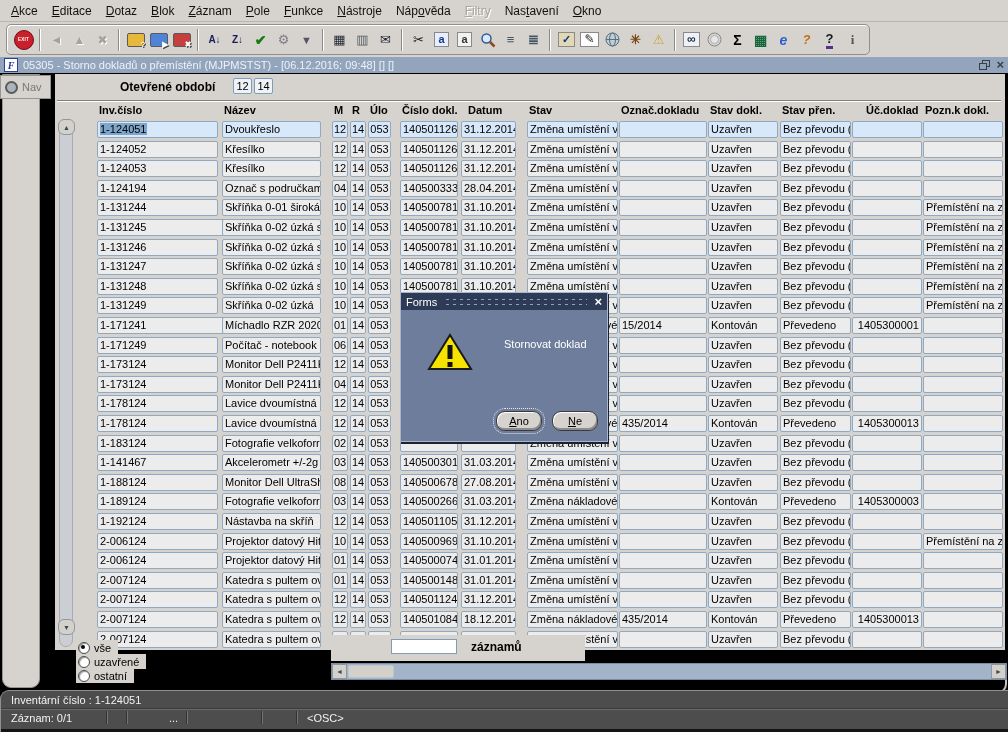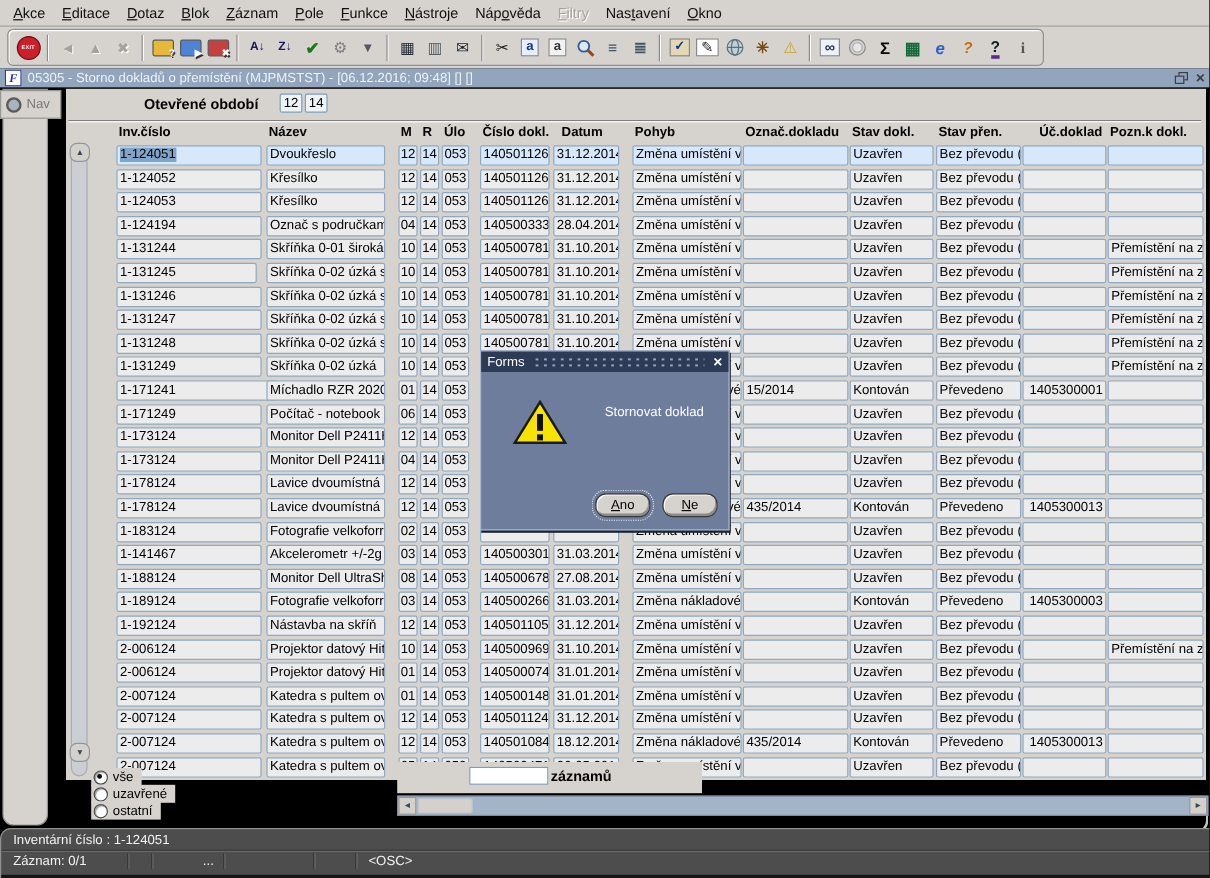--- a/index.html
+++ b/index.html
@@ -60,21 +60,21 @@
   .cell.rt{text-align:right;}
   .cell.ctr{text-align:center;padding:0;}
   .hl{background:#7fa5c9;}
   .ritem{position:absolute;display:flex;align-items:center;background:#d6d3ce;height:15px;padding:0 7px 0 2px;font-size:11px;color:#000;}
   .rdot{position:relative;width:10px;height:10px;border-radius:50%;background:#fff;border:1px solid #4a4a4a;
         box-shadow:inset 1px 1px 1px #9a9a9a;margin-right:4px;flex:0 0 auto;}
   .rdot.on::after{content:"";position:absolute;left:2px;top:2px;width:4px;height:4px;border-radius:50%;background:#0a0a0a;}
   #recpatch{position:absolute;left:331px;top:562px;width:254px;height:26px;background:#d6d3ce;}
   #recinput{position:absolute;left:60px;top:4px;width:66px;height:15px;border:1px solid #7f9db9;background:#fff;
             font-size:11px;box-sizing:border-box;font-family:"Liberation Sans",sans-serif;}
-  #reclabel{position:absolute;left:128px;top:5px;font-size:12px;font-weight:bold;color:#000;}
+  #reclabel{position:absolute;left:140px;top:5px;font-size:12px;font-weight:bold;color:#000;}
   #hscroll{position:absolute;left:331px;top:590px;width:676px;height:17px;background:#a4b4c8;
            border:1px solid #7b8da3;box-sizing:border-box;}
   .hbtn{position:absolute;top:0;width:15px;height:15px;background:#d4d1cb;border:1px solid #8f97a3;box-sizing:border-box;
         display:flex;align-items:center;justify-content:center;font-size:7px;color:#37475c;}
   #hleft{left:0;} #hright{right:0;}
   #hthumb{position:absolute;left:16px;top:1px;width:46px;height:13px;background:#d4d1cb;border:1px solid #bac4d2;border-radius:2px;box-sizing:border-box;}
   #grip{position:absolute;left:993px;top:607px;width:12px;height:12px;border-right:2px solid #c6c3bd;border-bottom:2px solid #c6c3bd;border-radius:0 0 10px 0;}
   
   #dialog{position:absolute;left:400px;top:292px;width:208px;height:150px;background:#6e7d9b;
           border:1px solid #a9b5cd;box-shadow:1px 2px 0 #1c2330;z-index:40;box-sizing:border-box;}
@@ -268,21 +268,21 @@
       <span class="pbox" style="left:199px">14</span>
       <div id="hsep"></div>
       <div id="colheads">
           <span style="left: 44px;">Inv.číslo</span>
           <span style="left: 169px;">Název</span>
           <span style="left: 279px;">M</span>
           <span style="left: 297px;">R</span>
           <span style="left: 315px;">Úlo</span>
           <span style="left: 347px;">Číslo dokl.</span>
           <span style="left: 413px;">Datum</span>
-          <span style="left: 474px;">Pohyb</span>
+          <span style="left: 474px;">Stav</span>
           <span style="left: 566px;">Označ.dokladu</span>
           <span style="left: 655px;">Stav dokl.</span>
           <span style="left: 727px;">Stav přen.</span>
           <span style="left: 811px;">Úč.doklad</span>
           <span style="left: 870px;">Pozn.k dokl.</span>
         </div>
 
       <div id="vscroll">
         <div class="vtrack"></div>
         <div class="vbtn" id="vup">▲</div>
@@ -359,21 +359,21 @@
             <div class="cell rt" style="left: 345px; width: 58px;">1405007811</div>
             <div class="cell" style="left: 406px; width: 55px;">31.10.2014</div>
             <div class="cell" style="left: 472px; width: 91px;">Změna umístění v</div>
             <div class="cell" style="left: 564px; width: 88px;"></div>
             <div class="cell" style="left: 653px; width: 70px;">Uzavřen</div>
             <div class="cell" style="left: 725px; width: 71px;">Bez převodu (</div>
             <div class="cell rt" style="left: 797px; width: 70px;"></div>
             <div class="cell" style="left: 868px; width: 80px;">Přemístění na zá</div>
           </div>
           <div class="rowline" style="top: 98px;">
-            <div class="cell" style="left: 42px; width: 117px;">1-131245</div>
+            <div class="cell" style="left: 42px; width: 145px;">1-131245</div>
             <div class="cell" style="left: 167px; width: 99px;">Skříňka 0-02 úzká s</div>
             <div class="cell ctr" style="left: 277px; width: 16px;">10</div>
             <div class="cell ctr" style="left: 295px; width: 16px;">14</div>
             <div class="cell ctr" style="left: 313px; width: 23px;">053</div>
             <div class="cell rt" style="left: 345px; width: 58px;">1405007812</div>
             <div class="cell" style="left: 406px; width: 55px;">31.10.2014</div>
             <div class="cell" style="left: 472px; width: 91px;">Změna umístění v</div>
             <div class="cell" style="left: 564px; width: 88px;"></div>
             <div class="cell" style="left: 653px; width: 70px;">Uzavřen</div>
             <div class="cell" style="left: 725px; width: 71px;">Bez převodu (</div>

